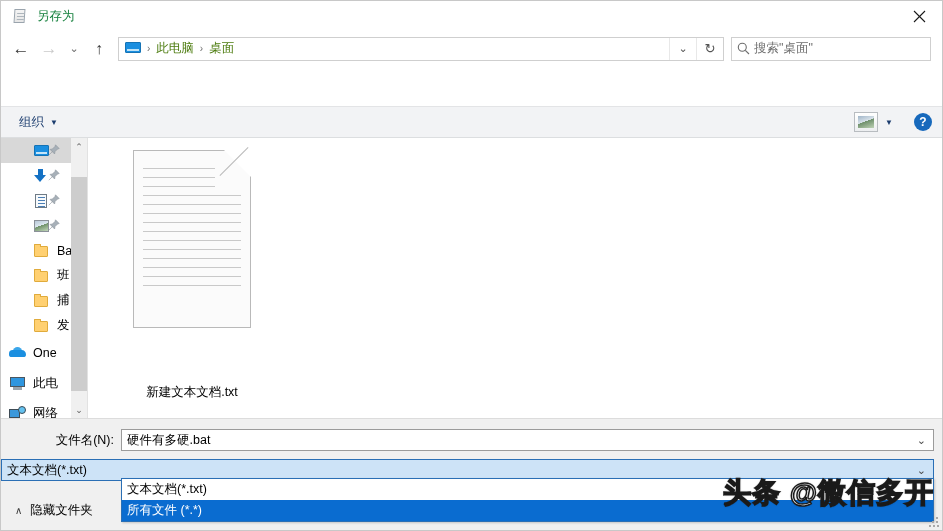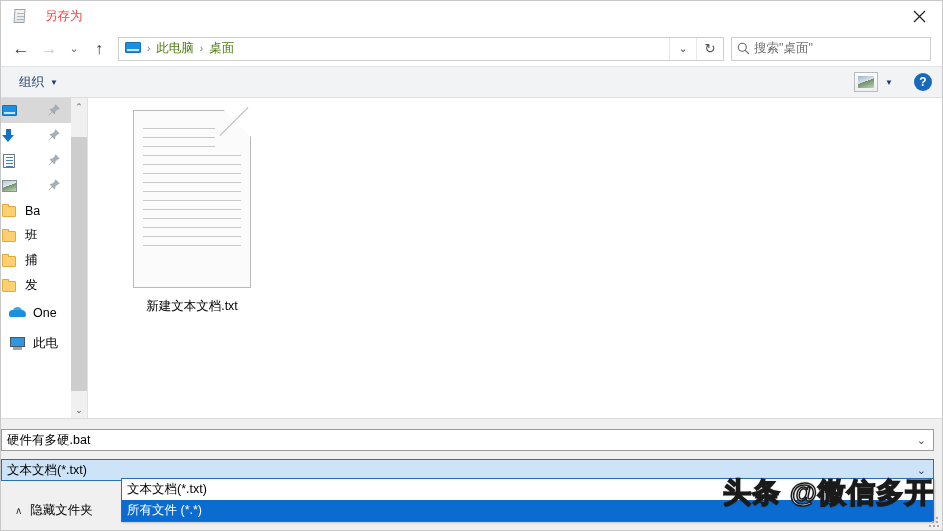--- a/index.html
+++ b/index.html
@@ -55,23 +55,23 @@
   }
   .title-icon .pad::before {
     content: "";
     position: absolute;
     left: 2px; top: 3px;
     width: 7px; height: 1px;
     background: #aeb6bd;
     box-shadow: 0 3px 0 #aeb6bd, 0 6px 0 #aeb6bd;
   }
   .title-text {
-    margin-left: 17px;
-    font-size: 12.5px;
-    color: #ef4444;
+    margin-left: 9px;
+    font-size: 12.5px;
+    color: #15803d;
   }
   .close-btn {
     position: absolute;
     right: 0; top: 0;
     width: 46px; height: 30px;
     display: flex;
     align-items: center;
     justify-content: center;
   }
   .close-btn svg { display: block; }
@@ -184,20 +184,21 @@
     height: 32px;
     flex: 0 0 32px;
     background: #f2f3f5;
     border-top: 1px solid #e3e4e6;
     border-bottom: 1px solid #dcdee0;
     display: flex;
     align-items: center;
     box-sizing: border-box;
     padding: 0 10px 0 14px;
     position: relative;
+    margin-top: 40px;
   }
   .tb-item {
     font-size: 12.5px;
     color: #1b3c6e;
     display: flex;
     align-items: center;
     height: 100%;
     padding: 0 4px;
     white-space: nowrap;
   }
@@ -254,21 +255,21 @@
     width: 70px;
     flex: 0 0 70px;
     background: #ffffff;
     overflow: hidden;
     position: relative;
   }
   .nav-item {
     height: 25px;
     display: flex;
     align-items: center;
-    padding-left: 0;
+    padding-left: 32px;
     box-sizing: border-box;
     white-space: nowrap;
     font-size: 12.5px;
     color: #000000;
   }
   .nav-item.selected { background: #d8d8d8; }
   .nav-item.group { padding-left: 8px; height: 30px; }
   .nav-label {
     margin-left: 7px;
     overflow: hidden;
@@ -434,20 +435,21 @@
     position: relative;
     overflow: hidden;
     padding: 12px 0 0 44px;
     box-sizing: border-box;
   }
   .file-tile {
     width: 120px;
     display: flex;
     flex-direction: column;
     align-items: center;
+    gap: 46px;
   }
   .file-icon {
     width: 118px; height: 178px;
     position: relative;
   }
   .file-icon .sheet {
     position: absolute;
     left: 0; top: 0;
     width: 118px; height: 178px;
     background: #fbfbfb;
@@ -790,20 +792,27 @@
             <span class="c1"></span>
           </span>
         <span class="nav-label">One</span>
       </div>
       <div class="nav-item group">
         <span class="ni-icon ic-pc">
             <span class="mn"></span>
             <span class="st"></span>
           </span>
         <span class="nav-label">此电</span>
+      </div>
+      <div class="nav-item group">
+        <span class="ni-icon ic-net">
+            <span class="g"></span>
+            <span class="s"></span>
+          </span>
+        <span class="nav-label">网络</span>
       </div>
     </div>
 
     <div class="sb-scroll">
       <div class="sb-arrow">⌃</div>
       <div class="sb-track">
         <div class="sb-thumb"></div>
       </div>
       <div class="sb-arrow">⌄</div>
     </div>
@@ -832,20 +841,21 @@
           <div class="foldline"></div>
         </div>
         <div class="file-name">新建文本文档.txt</div>
       </div>
     </div>
   </div>
 
   <div class="form">
 
     <div class="form-row">
+      <div class="form-label">文件名(N):</div>
       <div class="combo">
         <span class="val">硬件有多硬.bat</span>
         <span class="chev">⌄</span>
       </div>
     </div>
 
     <div class="form-row">
       <div class="combo type">
         <span class="val">文本文档(*.txt)</span>
         <span class="chev">⌄</span>

